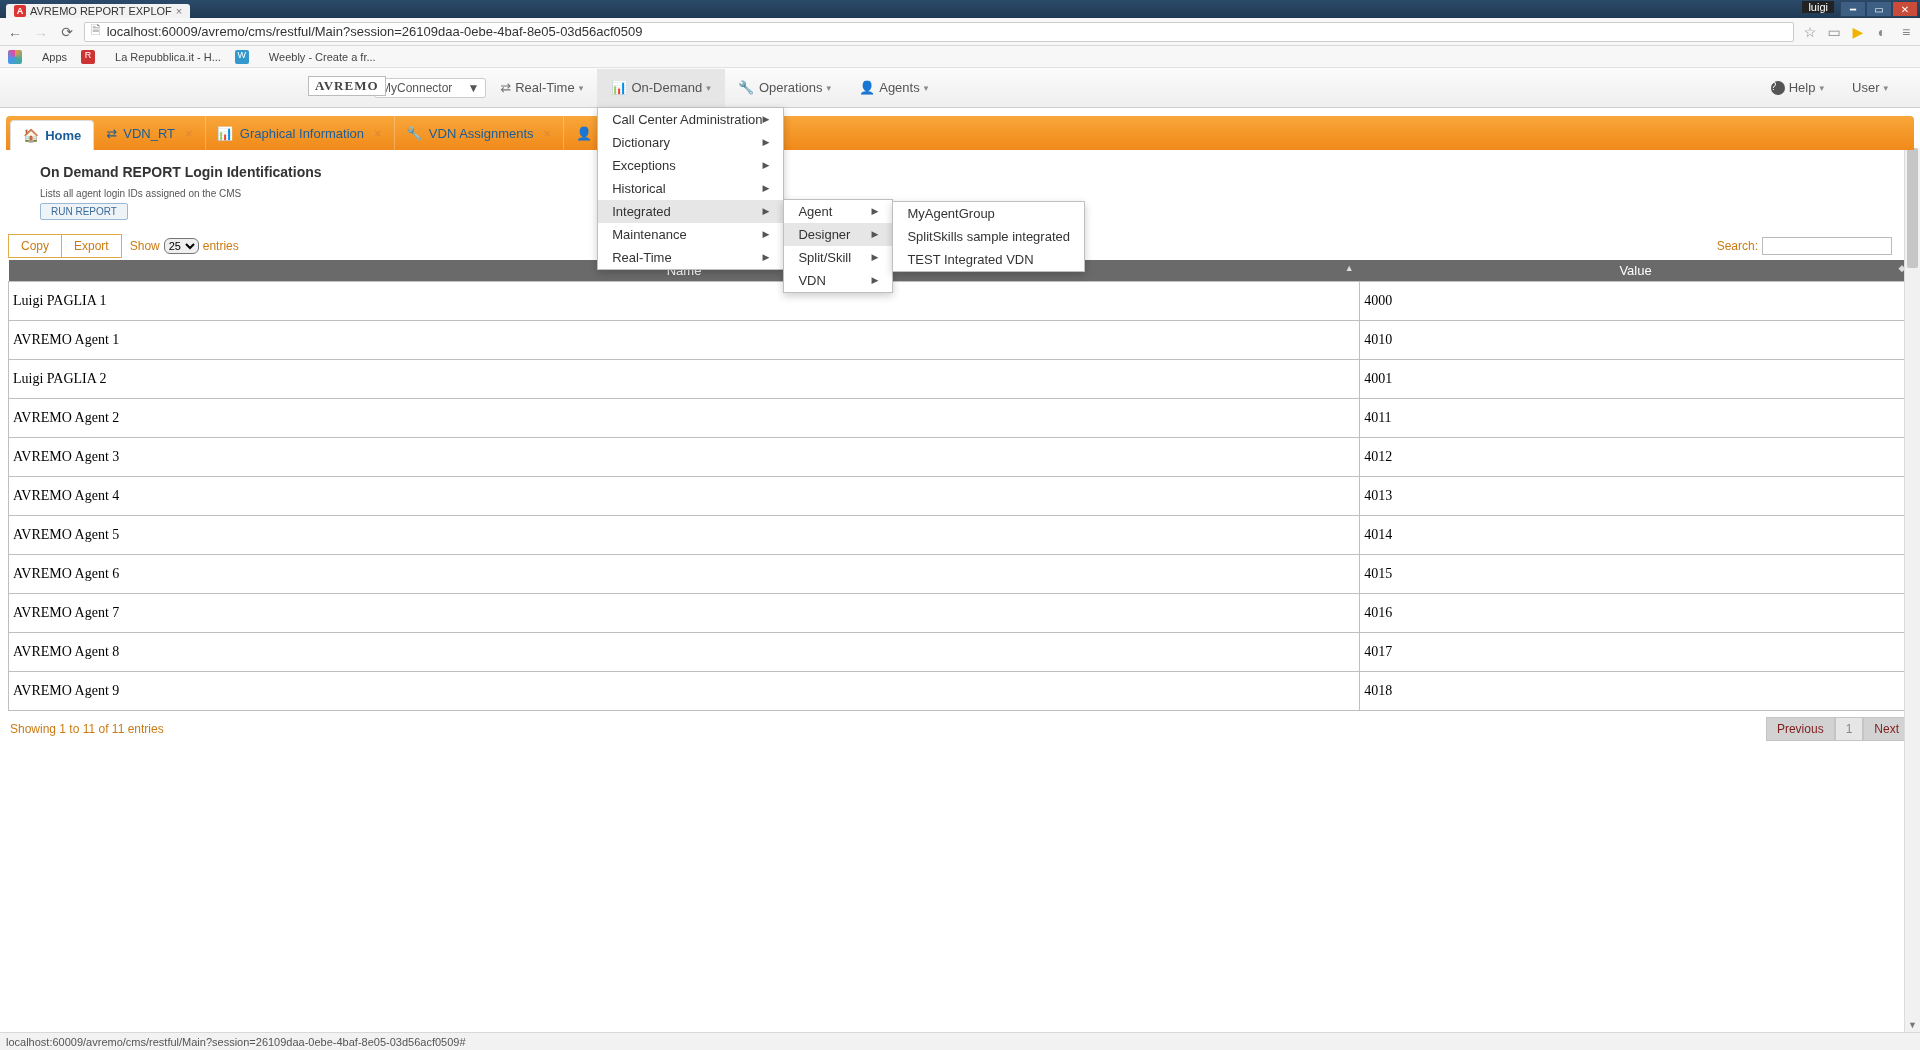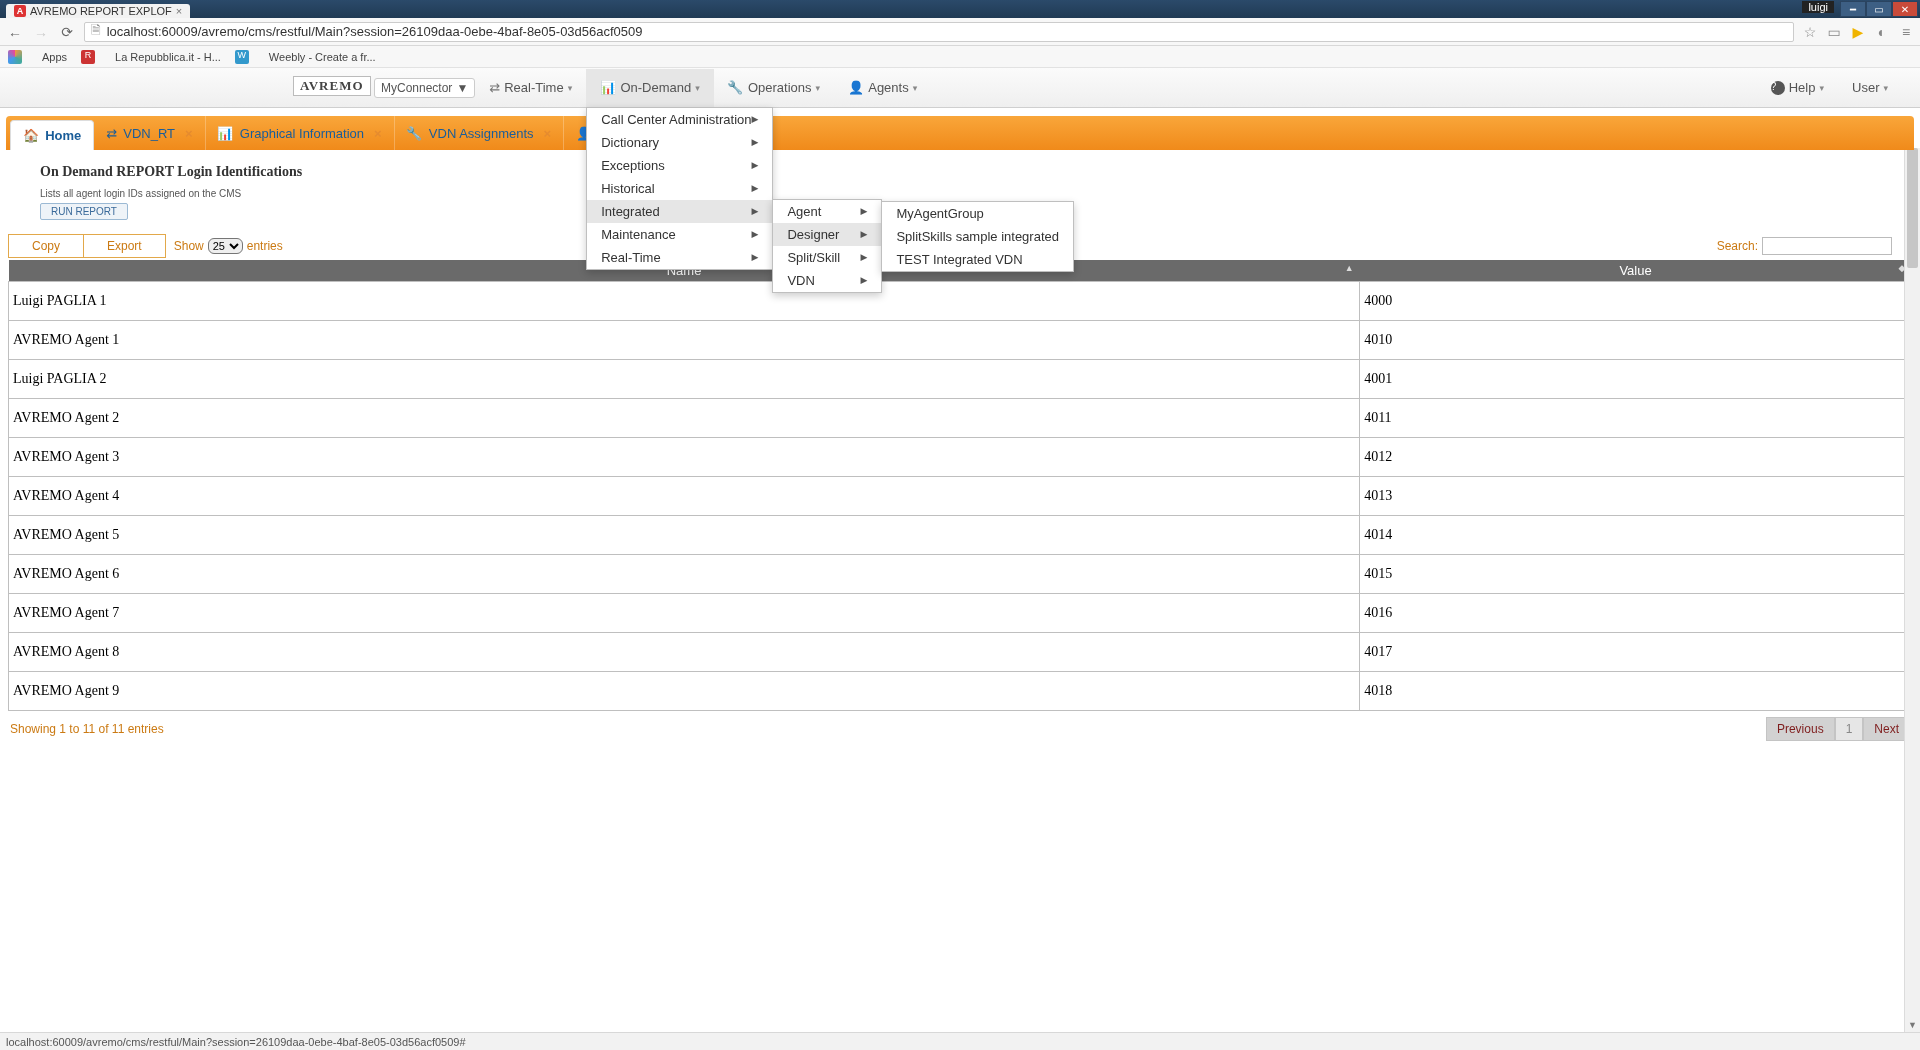--- a/index.html
+++ b/index.html
@@ -24,27 +24,27 @@
 .toolbar-icons { display:flex; gap:8px; align-items:center; }
 .ticon { width:16px; height:16px; color:#888; display:flex; align-items:center; justify-content:center; font-size:14px; }
 
 .bookmarks-bar { height:22px; background:#f7f7f7; border-bottom:1px solid #e2e2e2; display:flex; align-items:center; padding:0 8px; gap:14px; font-size:11px; color:#444; }
 .bookmarks-bar .bk { display:flex; align-items:center; gap:20px; }
 .bk .ico { width:14px; height:14px; border-radius:2px; display:inline-block; }
 
 
 .app-nav { height:40px; background:linear-gradient(#fbfbfb,#efefef); border-bottom:1px solid #cfcfcf; display:flex; align-items:center; padding:0 18px 0 290px; gap:0; position:relative; font-size:13px; color:#555; }
 .app-logo { position:absolute; left:292px; top:8px; border:1px solid #bbb; padding:1px 6px; font-family:serif; font-weight:bold; letter-spacing:1px; color:#444; background:#fff; font-size:13px; }
-.app-logo{ left:293px; }
+.app-logo{ left:308px; }
 .nav-dd{ display:flex; align-items:center; gap:4px; padding:0 14px; height:38px; cursor:pointer; position:relative;}
 .nav-dd.active{ background:#e6e6e6; }
 .nav-dd .caret{ font-size:9px; color:#888; }
 .nav-dd .nicon{ font-size:13px; color:#777; }
 .nav-right{ margin-left:auto; display:flex; align-items:center; }
-.connector-sel{ border:1px solid #ccc; background:#fff; padding:2px 6px; font-size:12px; border-radius:3px; display:flex; align-items:center; gap:4px; margin-left:84px; }
+.connector-sel{ border:1px solid #ccc; background:#fff; padding:2px 6px; font-size:12px; border-radius:3px; display:flex; align-items:center; gap:15px; margin-left:84px; }
 
 
 .dropdown { position:absolute; top:38px; left:0; background:#fff; border:1px solid #bfbfbf; box-shadow:0 3px 8px rgba(0,0,0,.2); min-width:160px; z-index:100; }
 .dropdown-item{ padding:4px 14px; font-size:13px; color:#333; display:flex; align-items:center; justify-content:space-between; white-space:nowrap; cursor:pointer;}
 .dropdown-item.hover{ background:#e6e6e6; }
 .dropdown-item .sub-caret{ font-size:9px; color:#555; }
 .submenu{ position:absolute; left:100%; top:0; background:#fff; border:1px solid #bfbfbf; box-shadow:0 3px 8px rgba(0,0,0,.2); min-width:110px; }
 .submenu.lvl3{ min-width:170px; }
 .sm-anchor{ position:relative; }
 
@@ -53,27 +53,27 @@
 .tab{ display:flex; align-items:center; gap:6px; padding:0 12px; font-size:13px; color:#1a5d99; cursor:pointer; border-right:1px solid rgba(255,255,255,.25);}
 .tab.active{ background:#fff; border:1px solid #ddd; border-bottom:none; border-radius:4px 4px 0 0; margin-top:4px; height:30px; color:#1a5d99; font-weight:600;}
 .tab .ticon2{ color:#1a5d99; font-size:13px; }
 .tab .xclose{ color:#e58b2f; font-weight:bold; font-size:13px; padding-left:4px;}
 .tab.partial{ color:#f39a2c; font-weight:600; }
 .tabs-wrap{ position:relative; z-index:1;}
 .dropdown, .submenu{ z-index:200; }
 
 
 .content{ padding:14px 28px 4px 40px; }
-.page-title{ font-size:14px; font-weight:bold; color:#333; margin-bottom:8px;font-family:Liberation Serif, serif; }
+.page-title{ font-size:14px; font-weight:bold; color:#333; margin-bottom:8px; }
 .page-desc{ font-size:10px; color:#555; margin-bottom:4px; }
 .run-btn{ border:1px solid #9bb9d4; background:#eef3f8; color:#3a6a9a; padding:2px 10px; font-size:10px; border-radius:2px; cursor:pointer; }
 
 
 .tbl-ctrl{ margin:10px 8px 0 8px; display:flex; align-items:center; gap:0; }
-.ctrl-btn{ border:1px solid #e2a84a; color:#cb7a13; padding:4px 23px; font-size:12px; cursor:pointer; background:#fff; }
+.ctrl-btn{ border:1px solid #e2a84a; color:#cb7a13; padding:4px 12px; font-size:12px; cursor:pointer; background:#fff; }
 .ctrl-btn + .ctrl-btn{ border-left:none; }
 .show-wrap{ margin-left:8px; color:#cb7a13; font-size:12px; display:flex; align-items:center; gap:4px;}
 .show-wrap select{ font-size:11px;border-radius:6px; }
 .search-wrap{ margin-left:auto; display:flex; align-items:center; gap:4px; color:#cb7a13; font-size:12px; padding-right:20px;}
 .search-wrap input{ width:130px; height:18px; border:1px solid #bbb; }
 
 
 table.data{ width:calc(100% - 16px); margin:2px 8px 0 8px; border-collapse:collapse; font-size:13px;}
 table.data thead th{ background:#6a6a6a; color:#fff; text-align:center; padding:3px 6px; font-weight:normal; position:relative;}
 table.data thead th .sort{ position:absolute; right:6px; font-size:9px; color:#ddd; }

